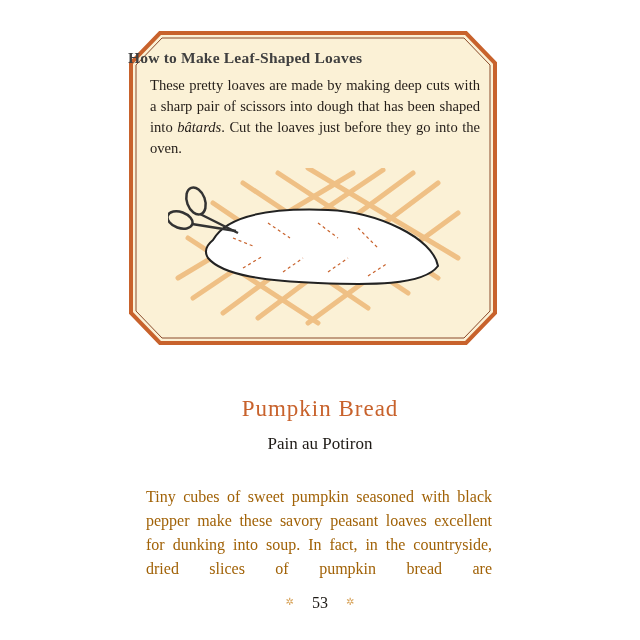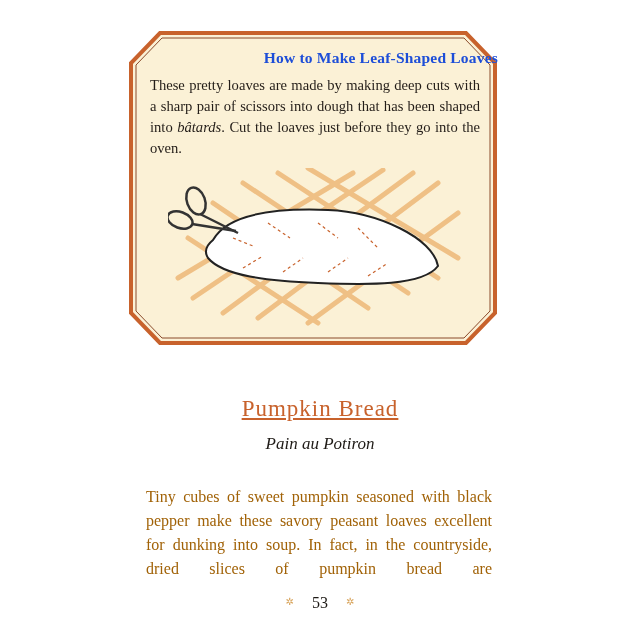--- a/index.html
+++ b/index.html
@@ -3,36 +3,36 @@
 <meta charset="utf-8">
 <style>
   html, body { margin: 0; padding: 0; }
   body {
     width: 640px; height: 640px; background: #ffffff; position: relative; overflow: hidden;
     font-family: "Liberation Serif", "DejaVu Serif", serif; color: #1e1a16;
   }
   .sidebar-box { position: absolute; left: 128px; top: 30px; width: 370px; height: 316px; }
   .sidebar-box svg.frame { position: absolute; left: 0; top: 0; }
   .box-title {
-    position: absolute; left: 0; width: 100%; top: 19px; text-align: right;
-    font-size: 15.5px; font-weight: bold; letter-spacing: 0.2px; color: #1d4ed8;
+    position: absolute; left: 0; width: 100%; top: 19px; text-align: left;
+    font-size: 15.5px; font-weight: bold; letter-spacing: 0.2px; color: #404040;
   }
   .box-body {
     position: absolute; left: 22px; width: 330px; top: 45px;
     font-size: 14.6px; line-height: 21px; text-align: justify; color: #231d18;
   }
   .box-body i { font-style: italic; margin-top: 38px; }
   .illustration { position: absolute; left: 40px; top: 138px; }
   .recipe-title {
     position: absolute; left: 0; width: 640px; top: 396px; text-align: center;
-    font-size: 23px; color: #c8622c; letter-spacing: 1px; text-decoration: underline;
+    font-size: 23px; color: #c8622c; letter-spacing: 1px;
   }
   .recipe-subtitle {
     position: absolute; left: 0; width: 640px; top: 434px; text-align: center;
-    font-size: 17px; font-style: italic; color: #1e1a16;
+    font-size: 17px; color: #1e1a16;
   }
   .intro {
     position: absolute; left: 146px; width: 346px; top: 485px;
     font-size: 16px; line-height: 24px; text-align: justify; text-align-last: justify; color: #a16207;
   }
   .folio {
     position: absolute; left: 0; width: 640px; top: 594px; text-align: center;
     font-size: 16px; color: #1e1a16;
   }
   .folio .orn { color: #d8a45c; font-size: 10px; vertical-align: 3px; margin: 0 18px; }

